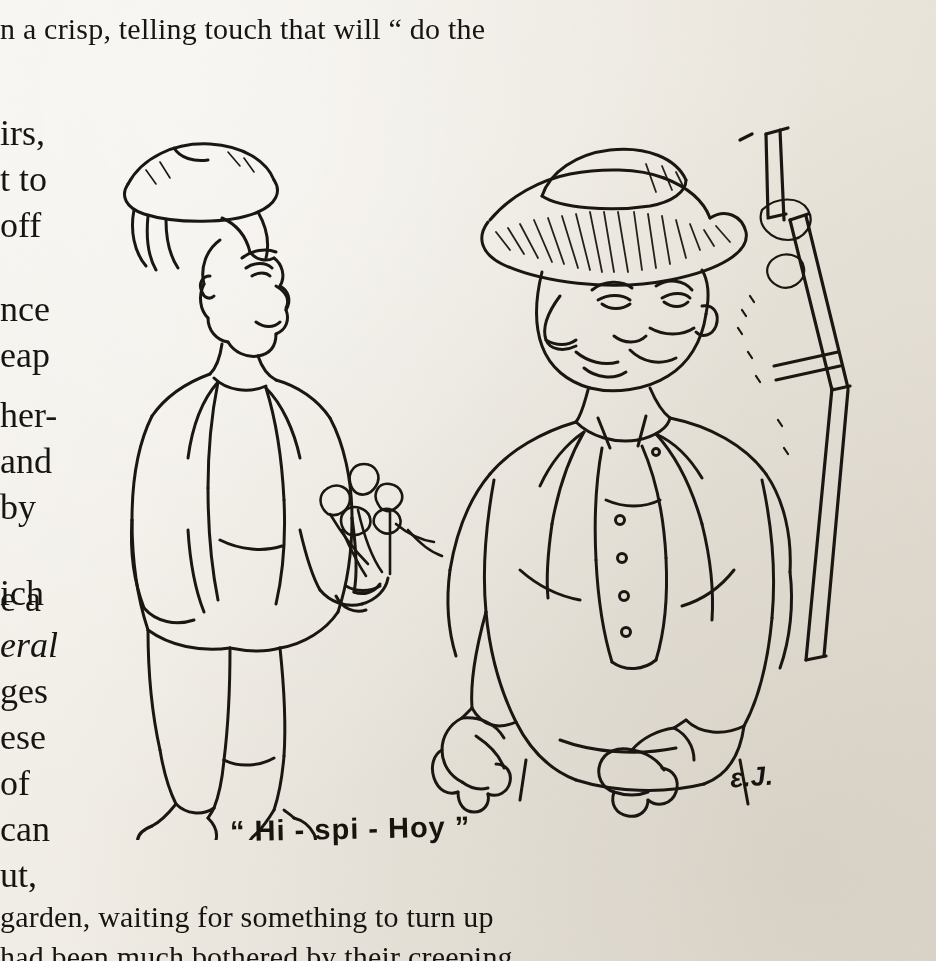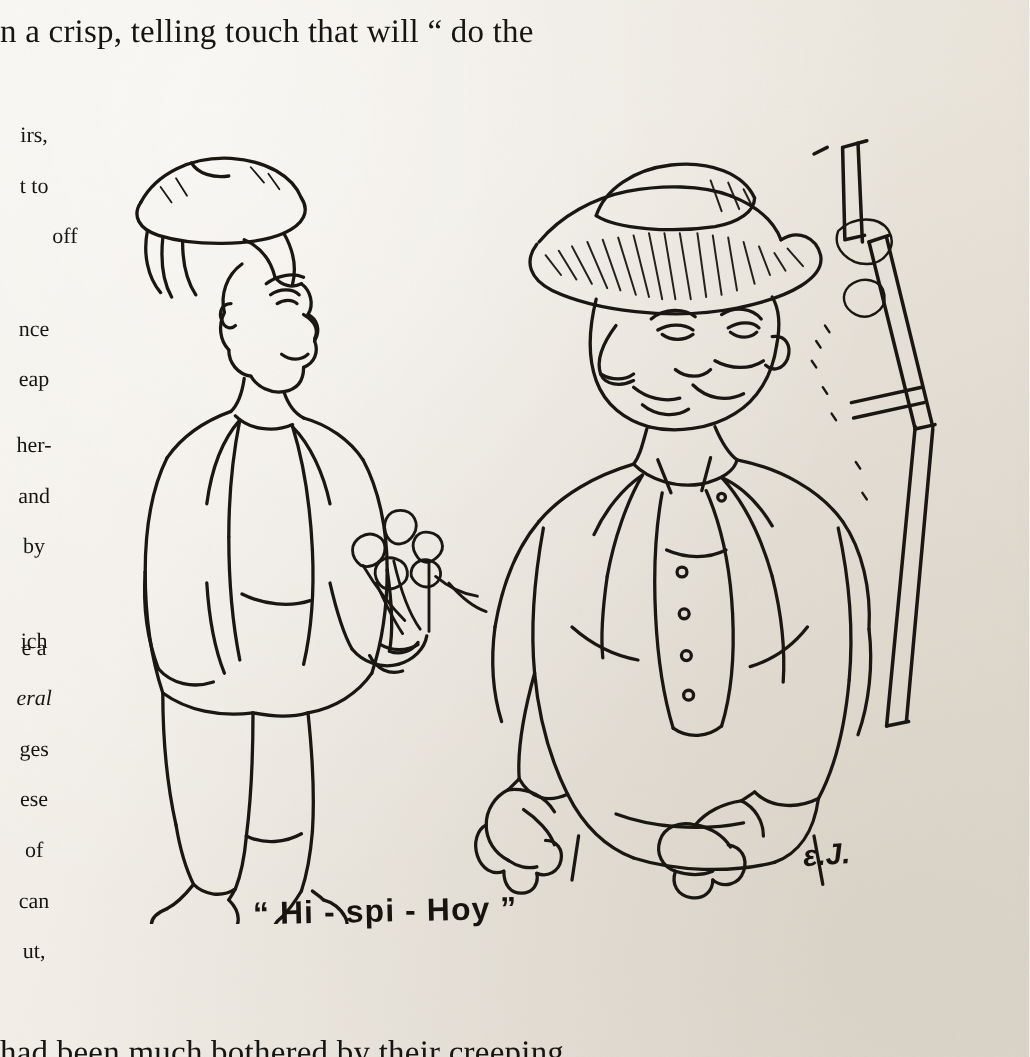--- a/index.html
+++ b/index.html
@@ -47,22 +47,22 @@
     text-align: left;
   }
   .bottom-line {
     font-size: 30px;
     left: 0;
   }
   .frag-col {
     position: absolute;
     left: 0;
     width: 62px;
-    text-align: center;
-    font-size: 20px;
+    text-align: left;
+    font-size: 36px;
     white-space: pre;
     color: #171512;
   }
 
   
   #illustration {
     position: absolute;
     left: 90px;
     top: 100px;
     width: 820px;
@@ -122,21 +122,21 @@
         </feComponentTransfer>
       </filter>
     </defs>
     <rect width="936" height="961" filter="url(#grain)" opacity="0.5"></rect>
   </svg>
 
   <div class="body-line top-line" style="top:12px;left:0;">n a crisp, telling touch that will “ do the</div>
 
   <div class="frag-col" style="top:112px;">irs,</div>
   <div class="frag-col" style="top:158px;">t to</div>
-  <div class="frag-col" style="top:204px;margin-left:28px;">off</div>
+  <div class="frag-col" style="top:204px;">off</div>
   <div class="frag-col" style="top:288px;">nce</div>
   <div class="frag-col" style="top:334px;">eap</div>
   <div class="frag-col" style="top:394px;">her-</div>
   <div class="frag-col" style="top:440px;">and</div>
   <div class="frag-col" style="top:486px;">by</div>
   <div class="frag-col" style="top:532px;margin-top:40px;">ich</div>
   <div class="frag-col" style="top:578px;">e a</div>
   <div class="frag-col" style="top:624px;font-style:italic;">eral</div>
   <div class="frag-col" style="top:670px;">ges</div>
   <div class="frag-col" style="top:716px;">ese</div>
@@ -414,15 +414,16 @@
         <path d="M666 276 L 670 282"></path>
         <path d="M688 320 L 692 326"></path>
         <path d="M694 348 L 698 354"></path>
       </g>
     </svg>
   </div>
 
   <div id="signature">ε.J.</div>
   <div id="caption">“ Hi - spi - Hoy ”</div>
 
+  <div class="body-line bottom-line" style="top:900px;left:0;">garden, waiting for something to turn up</div>
   <div class="body-line bottom-line" style="top:940px;left:0;">had been much bothered by their creeping</div>
 
 </div>
 
 </body></html>

